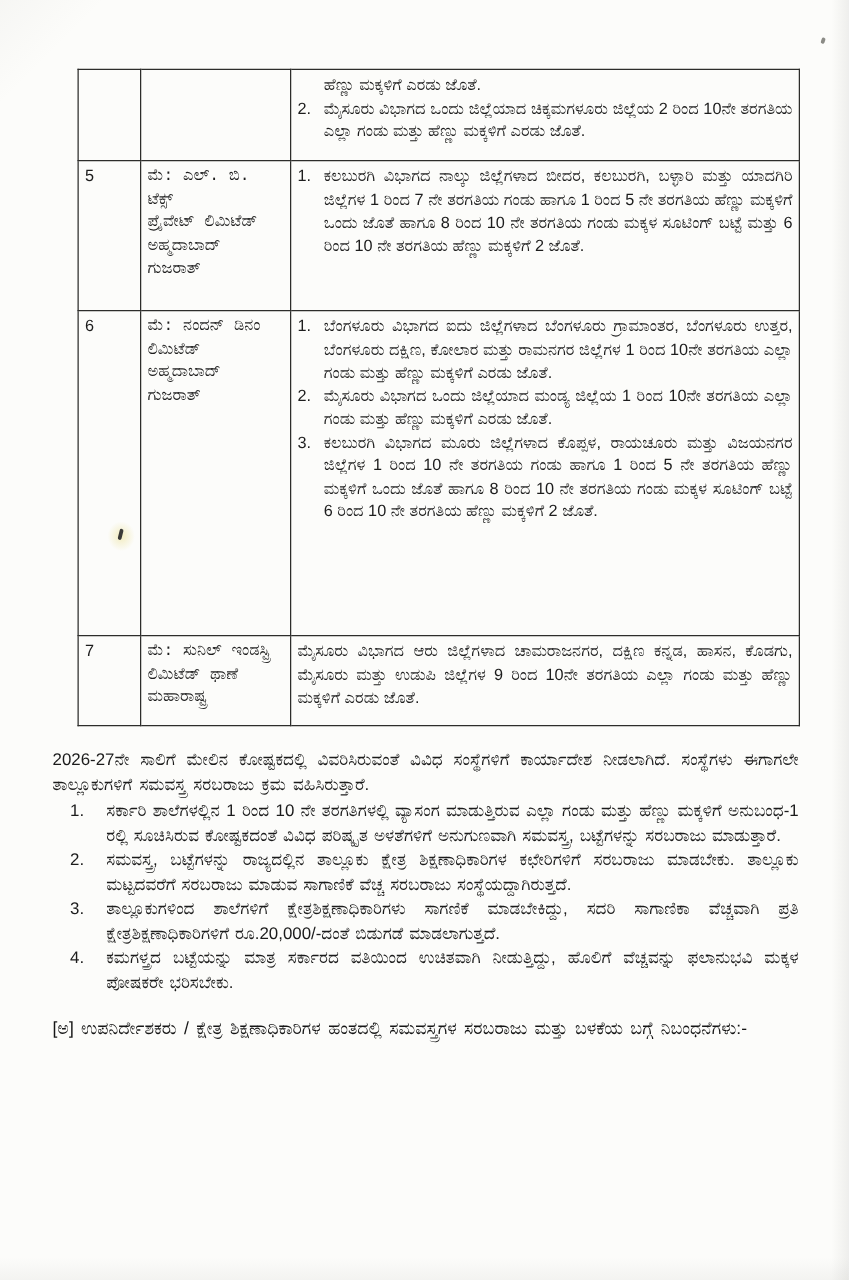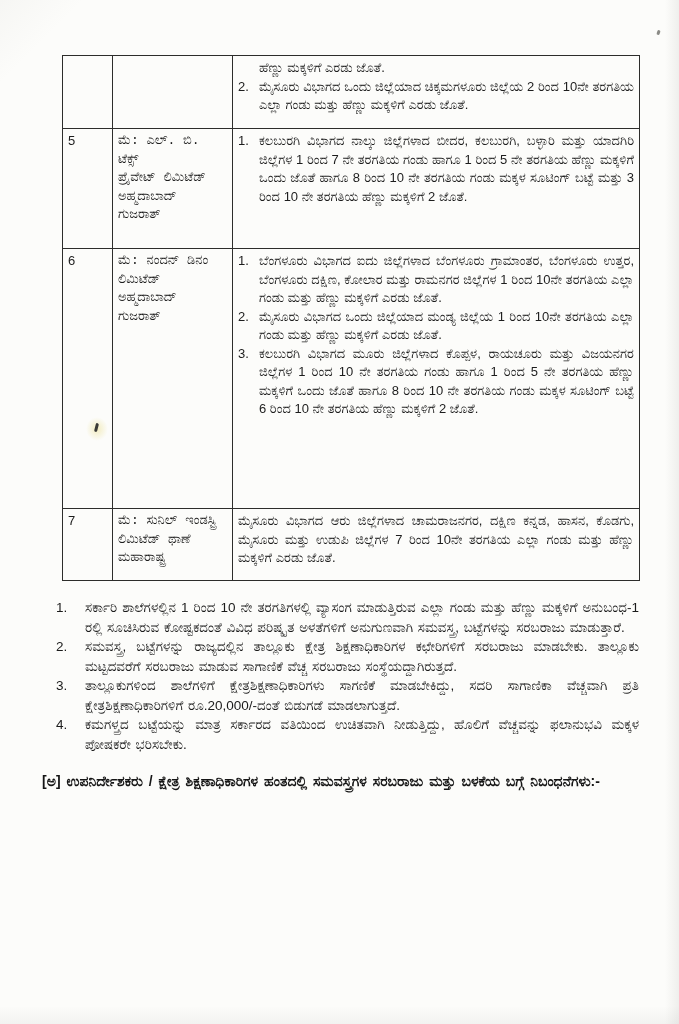--- a/index.html
+++ b/index.html
@@ -43,21 +43,21 @@
   
   .body-text{
     position:absolute;left:42px;top:598px;width:597px;
     font-size:13.5px;line-height:19.5px;color:#1b1b1b;
   }
   .intro{margin:0 0 2px 0;text-align:justify;word-spacing:2px;}
   .cond-item{display:flex;margin:0;}
   .cond-item .num{flex:0 0 43px;box-sizing:border-box;padding-left:14px;}
   .cond-item .txt{flex:1 1 auto;text-align:justify;word-spacing:1px;}
   .section-heading{
-    margin:17px 0 0 0;font-weight:bold;font-size:14px;line-height:21px;
+    margin:17px 0 0 0;font-weight:normal;font-size:14px;line-height:21px;
     text-align:justify;word-spacing:2px;color:#151515;
   }
   
   .stray{position:absolute;}
   .stray-comma{
     left:86px;top:417px;width:22px;height:24px;border-radius:50%;
     background:radial-gradient(ellipse at center, #f2ecc0 0%, rgba(242,236,192,0) 70%);
   }
   .stray-comma::after{
     content:"";position:absolute;left:9px;top:6px;width:3px;height:9px;
@@ -96,21 +96,21 @@
         </tr>
         <tr>
           <td class="cell-no">5</td>
           <td class="cell-supplier">ಮೆ: ಎಲ್. ಬಿ. ಟೆಕ್ಸ್
 ಪ್ರೈವೇಟ್ ಲಿಮಿಟೆಡ್
 ಅಹ್ಮದಾಬಾದ್
 ಗುಜರಾತ್</td>
           <td class="cell-details">
             <div class="detail-item">
               <span class="num">1.</span>
-              <span class="txt">ಕಲಬುರಗಿ ವಿಭಾಗದ ನಾಲ್ಕು ಜಿಲ್ಲೆಗಳಾದ ಬೀದರ, ಕಲಬುರಗಿ, ಬಳ್ಳಾರಿ ಮತ್ತು ಯಾದಗಿರಿ ಜಿಲ್ಲೆಗಳ 1 ರಿಂದ 7 ನೇ ತರಗತಿಯ ಗಂಡು ಹಾಗೂ 1 ರಿಂದ 5 ನೇ ತರಗತಿಯ ಹೆಣ್ಣು ಮಕ್ಕಳಿಗೆ ಒಂದು ಜೊತೆ ಹಾಗೂ 8 ರಿಂದ 10 ನೇ ತರಗತಿಯ ಗಂಡು ಮಕ್ಕಳ ಸೂಟಿಂಗ್ ಬಟ್ಟೆ ಮತ್ತು 3 ರಿಂದ 10 ನೇ ತರಗತಿಯ ಹೆಣ್ಣು ಮಕ್ಕಳಿಗೆ 2 ಜೊತೆ.</span>
+              <span class="txt">ಕಲಬುರಗಿ ವಿಭಾಗದ ನಾಲ್ಕು ಜಿಲ್ಲೆಗಳಾದ ಬೀದರ, ಕಲಬುರಗಿ, ಬಳ್ಳಾರಿ ಮತ್ತು ಯಾದಗಿರಿ ಜಿಲ್ಲೆಗಳ 1 ರಿಂದ 7 ನೇ ತರಗತಿಯ ಗಂಡು ಹಾಗೂ 1 ರಿಂದ 5 ನೇ ತರಗತಿಯ ಹೆಣ್ಣು ಮಕ್ಕಳಿಗೆ ಒಂದು ಜೊತೆ ಹಾಗೂ 8 ರಿಂದ 10 ನೇ ತರಗತಿಯ ಗಂಡು ಮಕ್ಕಳ ಸೂಟಿಂಗ್ ಬಟ್ಟೆ ಮತ್ತು 6 ರಿಂದ 10 ನೇ ತರಗತಿಯ ಹೆಣ್ಣು ಮಕ್ಕಳಿಗೆ 2 ಜೊತೆ.</span>
             </div>
           </td>
         </tr>
         <tr>
           <td class="cell-no">6</td>
           <td class="cell-supplier">ಮೆ: ನಂದನ್ ಡಿನಂ
 ಲಿಮಿಟೆಡ್
 ಅಹ್ಮದಾಬಾದ್
 ಗುಜರಾತ್</td>
           <td class="cell-details">
@@ -127,27 +127,28 @@
               <span class="txt">ಕಲಬುರಗಿ ವಿಭಾಗದ ಮೂರು ಜಿಲ್ಲೆಗಳಾದ ಕೊಪ್ಪಳ, ರಾಯಚೂರು ಮತ್ತು ವಿಜಯನಗರ ಜಿಲ್ಲೆಗಳ 1 ರಿಂದ 10 ನೇ ತರಗತಿಯ ಗಂಡು ಹಾಗೂ 1 ರಿಂದ 5 ನೇ ತರಗತಿಯ ಹೆಣ್ಣು ಮಕ್ಕಳಿಗೆ ಒಂದು ಜೊತೆ ಹಾಗೂ 8 ರಿಂದ 10 ನೇ ತರಗತಿಯ ಗಂಡು ಮಕ್ಕಳ ಸೂಟಿಂಗ್ ಬಟ್ಟೆ 6 ರಿಂದ 10 ನೇ ತರಗತಿಯ ಹೆಣ್ಣು ಮಕ್ಕಳಿಗೆ 2 ಜೊತೆ.</span>
             </div>
           </td>
         </tr>
         <tr>
           <td class="cell-no">7</td>
           <td class="cell-supplier">ಮೆ: ಸುನಿಲ್ ಇಂಡಸ್ಟ್ರಿ
 ಲಿಮಿಟೆಡ್ ಥಾಣೆ
 ಮಹಾರಾಷ್ಟ್ರ</td>
           <td class="cell-details">
-            <div class="detail-item flush">ಮೈಸೂರು ವಿಭಾಗದ ಆರು ಜಿಲ್ಲೆಗಳಾದ ಚಾಮರಾಜನಗರ, ದಕ್ಷಿಣ ಕನ್ನಡ, ಹಾಸನ, ಕೊಡಗು, ಮೈಸೂರು ಮತ್ತು ಉಡುಪಿ ಜಿಲ್ಲೆಗಳ 7 ರಿಂದ 10ನೇ ತರಗತಿಯ ಎಲ್ಲಾ ಗಂಡು ಮತ್ತು ಹೆಣ್ಣು ಮಕ್ಕಳಿಗೆ ಎರಡು ಜೊತೆ.</div>
+            <div class="detail-item flush">ಮೈಸೂರು ವಿಭಾಗದ ಆರು ಜಿಲ್ಲೆಗಳಾದ ಚಾಮರಾಜನಗರ, ದಕ್ಷಿಣ ಕನ್ನಡ, ಹಾಸನ, ಕೊಡಗು, ಮೈಸೂರು ಮತ್ತು ಉಡುಪಿ ಜಿಲ್ಲೆಗಳ 9 ರಿಂದ 10ನೇ ತರಗತಿಯ ಎಲ್ಲಾ ಗಂಡು ಮತ್ತು ಹೆಣ್ಣು ಮಕ್ಕಳಿಗೆ ಎರಡು ಜೊತೆ.</div>
           </td>
         </tr>
       </tbody>
   </table>
 
   <div class="body-text">
+    <p class="intro">2026-27ನೇ ಸಾಲಿಗೆ ಮೇಲಿನ ಕೋಷ್ಟಕದಲ್ಲಿ ವಿವರಿಸಿರುವಂತೆ ವಿವಿಧ ಸಂಸ್ಥೆಗಳಿಗೆ ಕಾರ್ಯಾದೇಶ ನೀಡಲಾಗಿದೆ. ಸಂಸ್ಥೆಗಳು ಈಗಾಗಲೇ ತಾಲ್ಲೂಕುಗಳಿಗೆ ಸಮವಸ್ತ್ರ ಸರಬರಾಜು ಕ್ರಮ ವಹಿಸಿರುತ್ತಾರೆ.</p>
     <div id="conditions-list">
         <div class="cond-item">
           <span class="num">1.</span>
           <span class="txt">ಸರ್ಕಾರಿ ಶಾಲೆಗಳಲ್ಲಿನ 1 ರಿಂದ 10 ನೇ ತರಗತಿಗಳಲ್ಲಿ ವ್ಯಾಸಂಗ ಮಾಡುತ್ತಿರುವ ಎಲ್ಲಾ ಗಂಡು ಮತ್ತು ಹೆಣ್ಣು ಮಕ್ಕಳಿಗೆ ಅನುಬಂಧ-1 ರಲ್ಲಿ ಸೂಚಿಸಿರುವ ಕೋಷ್ಟಕದಂತೆ ವಿವಿಧ ಪರಿಷ್ಕೃತ ಅಳತೆಗಳಿಗೆ ಅನುಗುಣವಾಗಿ ಸಮವಸ್ತ್ರ, ಬಟ್ಟೆಗಳನ್ನು ಸರಬರಾಜು ಮಾಡುತ್ತಾರೆ.</span>
         </div>
         <div class="cond-item">
           <span class="num">2.</span>
           <span class="txt">ಸಮವಸ್ತ್ರ, ಬಟ್ಟೆಗಳನ್ನು ರಾಜ್ಯದಲ್ಲಿನ ತಾಲ್ಲೂಕು ಕ್ಷೇತ್ರ ಶಿಕ್ಷಣಾಧಿಕಾರಿಗಳ ಕಛೇರಿಗಳಿಗೆ ಸರಬರಾಜು ಮಾಡಬೇಕು. ತಾಲ್ಲೂಕು ಮಟ್ಟದವರೆಗೆ ಸರಬರಾಜು ಮಾಡುವ ಸಾಗಾಣಿಕೆ ವೆಚ್ಚ ಸರಬರಾಜು ಸಂಸ್ಥೆಯದ್ದಾಗಿರುತ್ತದೆ.</span>
         </div>
         <div class="cond-item">

